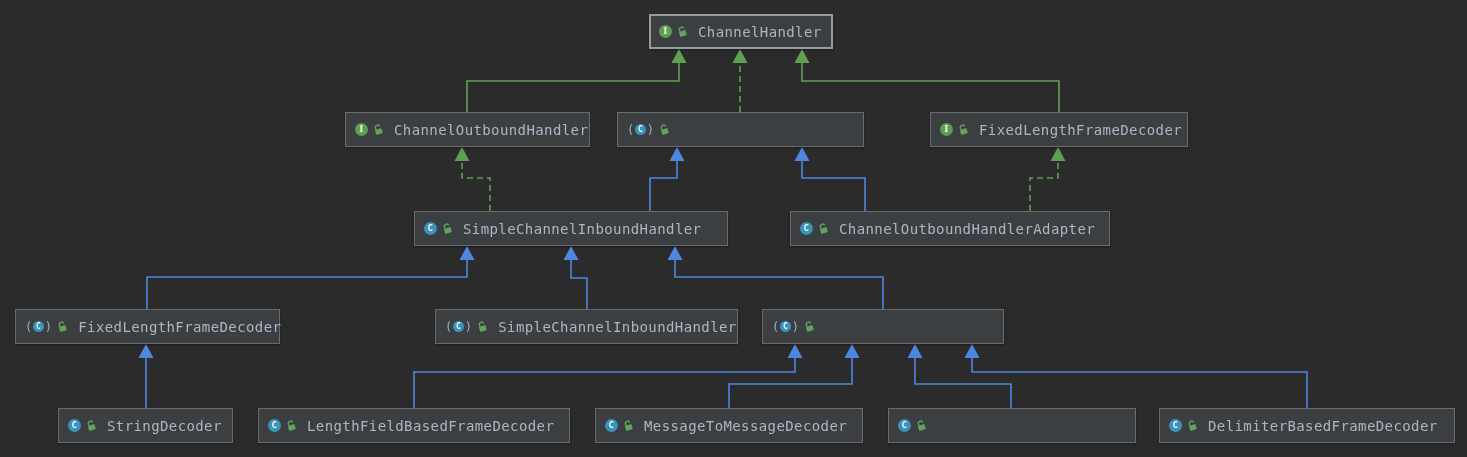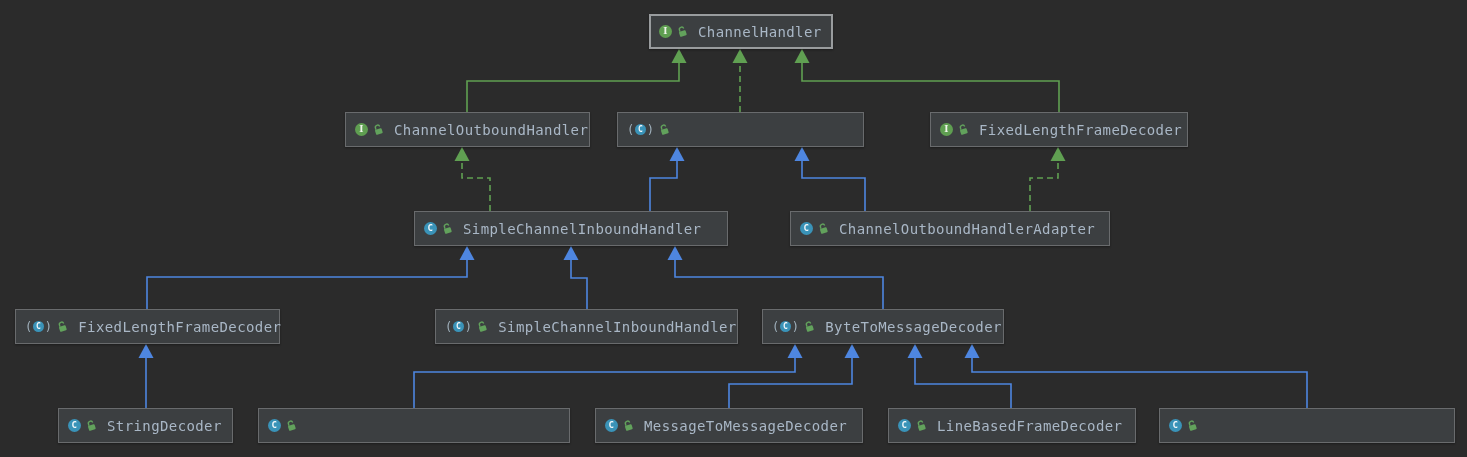--- a/index.html
+++ b/index.html
@@ -208,21 +208,20 @@
         </span>
         <span class="lock-icon">
           <svg width="13" height="13" viewBox="0 0 14 14" xmlns="http://www.w3.org/2000/svg">
             <g transform="rotate(-18 7 8)">
               <path d="M4.7 6.4 V4.7 a2.4 2.4 0 0 1 4.8 -0.3" fill="none" stroke="#62a25c" stroke-width="1.5"></path>
               <rect x="3.3" y="6.4" width="7.4" height="5.6" rx="1" fill="#62a25c"></rect>
             </g>
           </svg>
         </span>
       </span>
-      <span>ByteToMessageDecoder</span>
     </div>
     <div class="node" style="left: 58px; top: 408px; width: 175px; height: 35px;">
       <span class="icons">
         <span class="kind-circle kind-class">C</span>
         <span class="lock-icon">
           <svg width="13" height="13" viewBox="0 0 14 14" xmlns="http://www.w3.org/2000/svg">
             <g transform="rotate(-18 7 8)">
               <path d="M4.7 6.4 V4.7 a2.4 2.4 0 0 1 4.8 -0.3" fill="none" stroke="#62a25c" stroke-width="1.5"></path>
               <rect x="3.3" y="6.4" width="7.4" height="5.6" rx="1" fill="#62a25c"></rect>
             </g>
@@ -236,20 +235,21 @@
         <span class="kind-circle kind-class">C</span>
         <span class="lock-icon">
           <svg width="13" height="13" viewBox="0 0 14 14" xmlns="http://www.w3.org/2000/svg">
             <g transform="rotate(-18 7 8)">
               <path d="M4.7 6.4 V4.7 a2.4 2.4 0 0 1 4.8 -0.3" fill="none" stroke="#62a25c" stroke-width="1.5"></path>
               <rect x="3.3" y="6.4" width="7.4" height="5.6" rx="1" fill="#62a25c"></rect>
             </g>
           </svg>
         </span>
       </span>
+      <span>LengthFieldBasedFrameDecoder</span>
     </div>
     <div class="node" style="left: 595px; top: 408px; width: 268px; height: 35px;">
       <span class="icons">
         <span class="kind-circle kind-class">C</span>
         <span class="lock-icon">
           <svg width="13" height="13" viewBox="0 0 14 14" xmlns="http://www.w3.org/2000/svg">
             <g transform="rotate(-18 7 8)">
               <path d="M4.7 6.4 V4.7 a2.4 2.4 0 0 1 4.8 -0.3" fill="none" stroke="#62a25c" stroke-width="1.5"></path>
               <rect x="3.3" y="6.4" width="7.4" height="5.6" rx="1" fill="#62a25c"></rect>
             </g>
@@ -263,28 +263,28 @@
         <span class="kind-circle kind-class">C</span>
         <span class="lock-icon">
           <svg width="13" height="13" viewBox="0 0 14 14" xmlns="http://www.w3.org/2000/svg">
             <g transform="rotate(-18 7 8)">
               <path d="M4.7 6.4 V4.7 a2.4 2.4 0 0 1 4.8 -0.3" fill="none" stroke="#62a25c" stroke-width="1.5"></path>
               <rect x="3.3" y="6.4" width="7.4" height="5.6" rx="1" fill="#62a25c"></rect>
             </g>
           </svg>
         </span>
       </span>
-      <span>LineBasedFrameDecoder</span>
     </div>
     <div class="node" style="left: 1159px; top: 408px; width: 296px; height: 35px;">
       <span class="icons">
         <span class="kind-circle kind-class">C</span>
         <span class="lock-icon">
           <svg width="13" height="13" viewBox="0 0 14 14" xmlns="http://www.w3.org/2000/svg">
             <g transform="rotate(-18 7 8)">
               <path d="M4.7 6.4 V4.7 a2.4 2.4 0 0 1 4.8 -0.3" fill="none" stroke="#62a25c" stroke-width="1.5"></path>
               <rect x="3.3" y="6.4" width="7.4" height="5.6" rx="1" fill="#62a25c"></rect>
             </g>
           </svg>
         </span>
       </span>
+      <span>DelimiterBasedFrameDecoder</span>
     </div>
   </div>
 
 </body></html>

